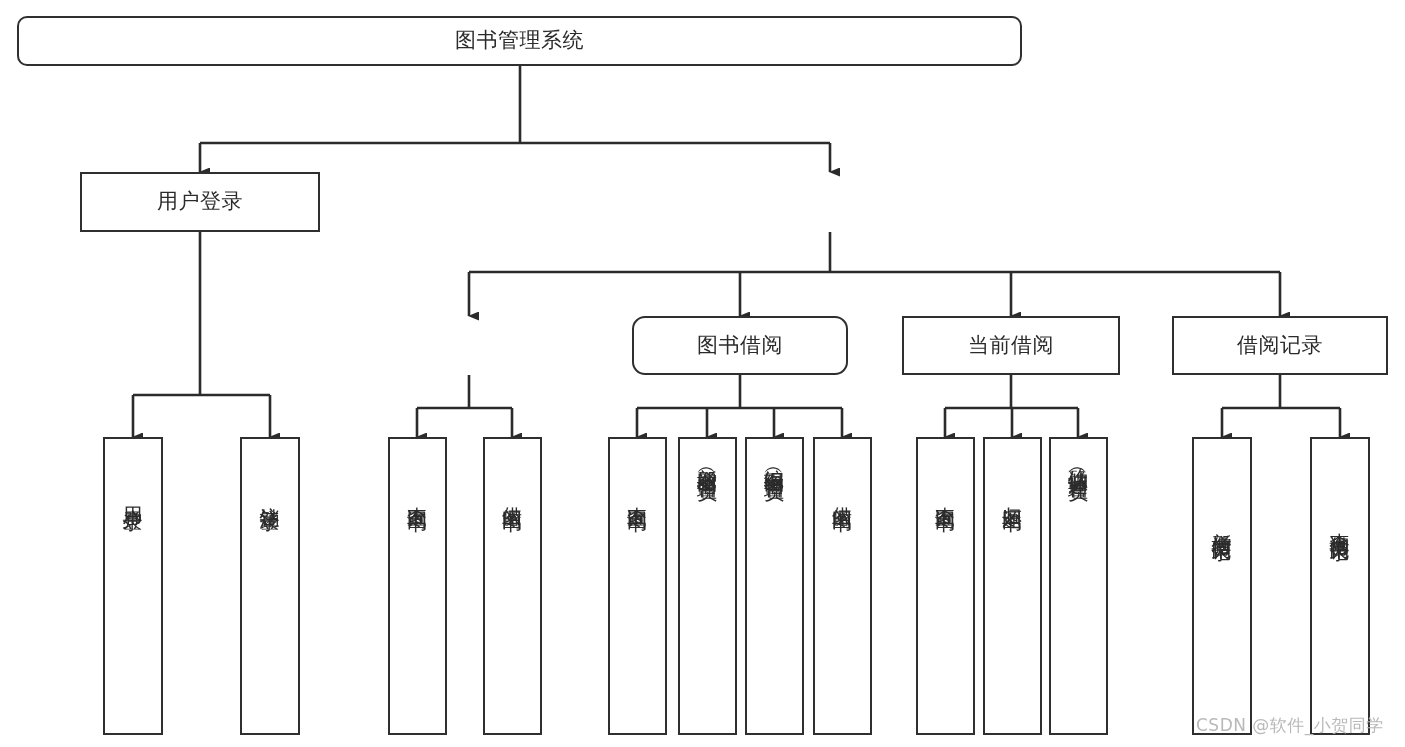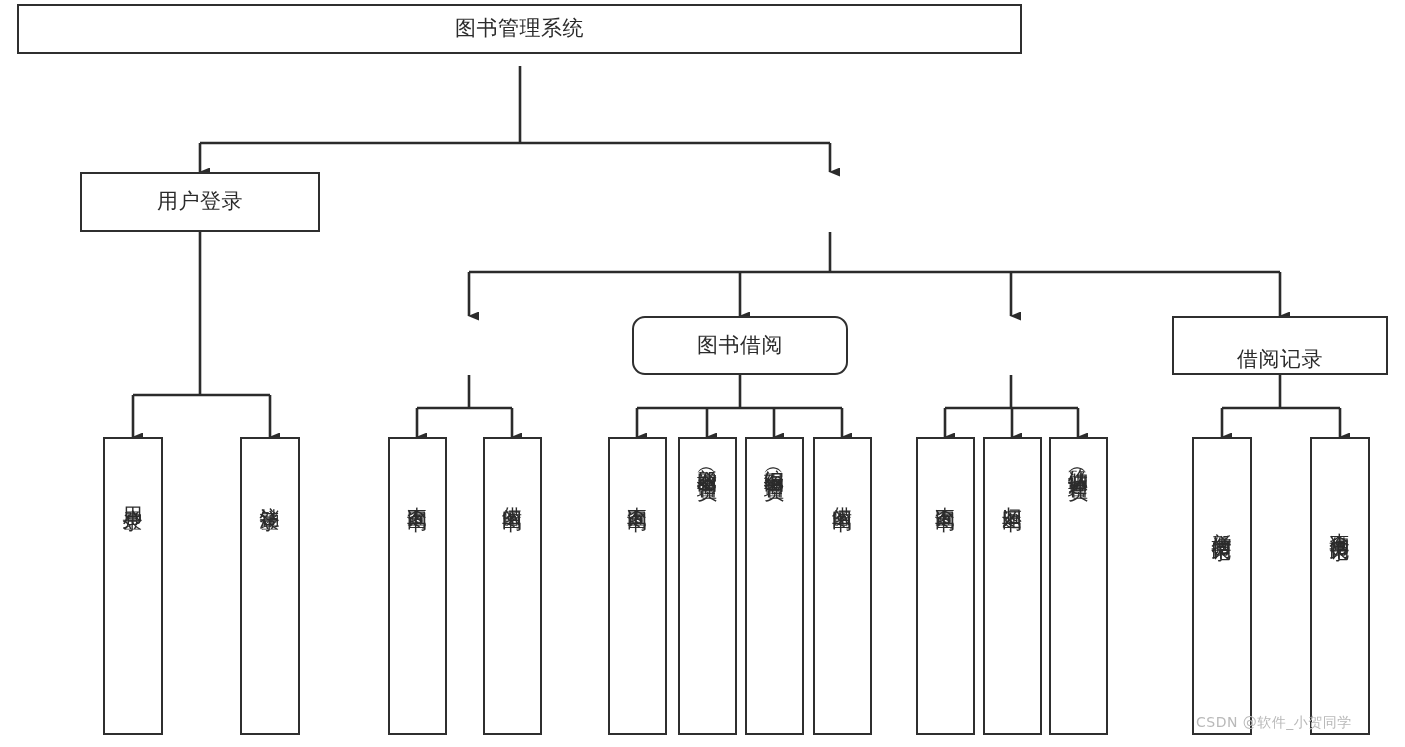--- a/index.html
+++ b/index.html
@@ -59,21 +59,21 @@
   }
   .node-box.vertical.pad-mid {
     padding-top: 52px;
   }
   .node-box.vertical.pad-low {
     padding-top: 78px;
   }
   .watermark {
     position: absolute;
     color: #b9b9b9;
-    font-size: 14px;
+    font-size: 17px;
     white-space: nowrap;
     letter-spacing: 0.5px;
   }
 </style>
 </head>
 <body>
 
 <div id="canvas">
 
   <svg id="diagram-svg" viewBox="0 0 1405 747" xmlns="http://www.w3.org/2000/svg">
@@ -112,32 +112,35 @@
         <line x1="945" y1="408" x2="945" y2="437" marker-end="url(#arrowhead)"></line>
         <line x1="1012" y1="408" x2="1012" y2="437" marker-end="url(#arrowhead)"></line>
         <line x1="1078" y1="408" x2="1078" y2="437" marker-end="url(#arrowhead)"></line>
         <line x1="1280" y1="375" x2="1280" y2="408"></line>
         <line x1="1222" y1="408" x2="1340" y2="408"></line>
         <line x1="1222" y1="408" x2="1222" y2="437" marker-end="url(#arrowhead)"></line>
         <line x1="1340" y1="408" x2="1340" y2="437" marker-end="url(#arrowhead)"></line>
       </g>
   </svg>
 
-  <div class="node-box" id="node-root" style="left: 17px; top: 4px; width: 1005px; height: 50px;">
+  <div class="node-box" id="node-root" style="left: 17px; top: 16px; width: 1005px; height: 50px; border-radius: 10px;">
     <span class="node-label">图书管理系统</span>
   </div>
 
   <div class="node-box" id="node-l2-0" style="left: 80px; top: 172px; width: 240px; height: 60px;">
     <span class="node-label">用户登录</span>
   </div>
 
   <div class="node-box" id="node-l3-1" style="left: 632px; top: 316px; width: 216px; height: 59px; border-radius: 13px;">
     <span class="node-label">图书借阅</span>
   </div>
-  <div class="node-box" id="node-l3-3" style="left: 1172px; top: 316px; width: 216px; height: 59px; align-items: flex-end;">
+  <div class="node-box" id="node-l3-2" style="left: 902px; top: 316px; width: 218px; height: 59px;">
+    <span class="node-label">当前借阅</span>
+  </div>
+  <div class="node-box" id="node-l3-3" style="left: 1172px; top: 316px; width: 216px; height: 59px;">
     <span class="node-label">借阅记录</span>
   </div>
 
   <div id="leaf-container">
       <div class="node-box vertical pad-mid" style="left: 103px; top: 437px; width: 60px; height: 298px;">
         <span class="node-label">用户登录</span>
       </div>
       <div class="node-box vertical pad-mid" style="left: 240px; top: 437px; width: 60px; height: 298px;">
         <span class="node-label">注销登录</span>
       </div>

